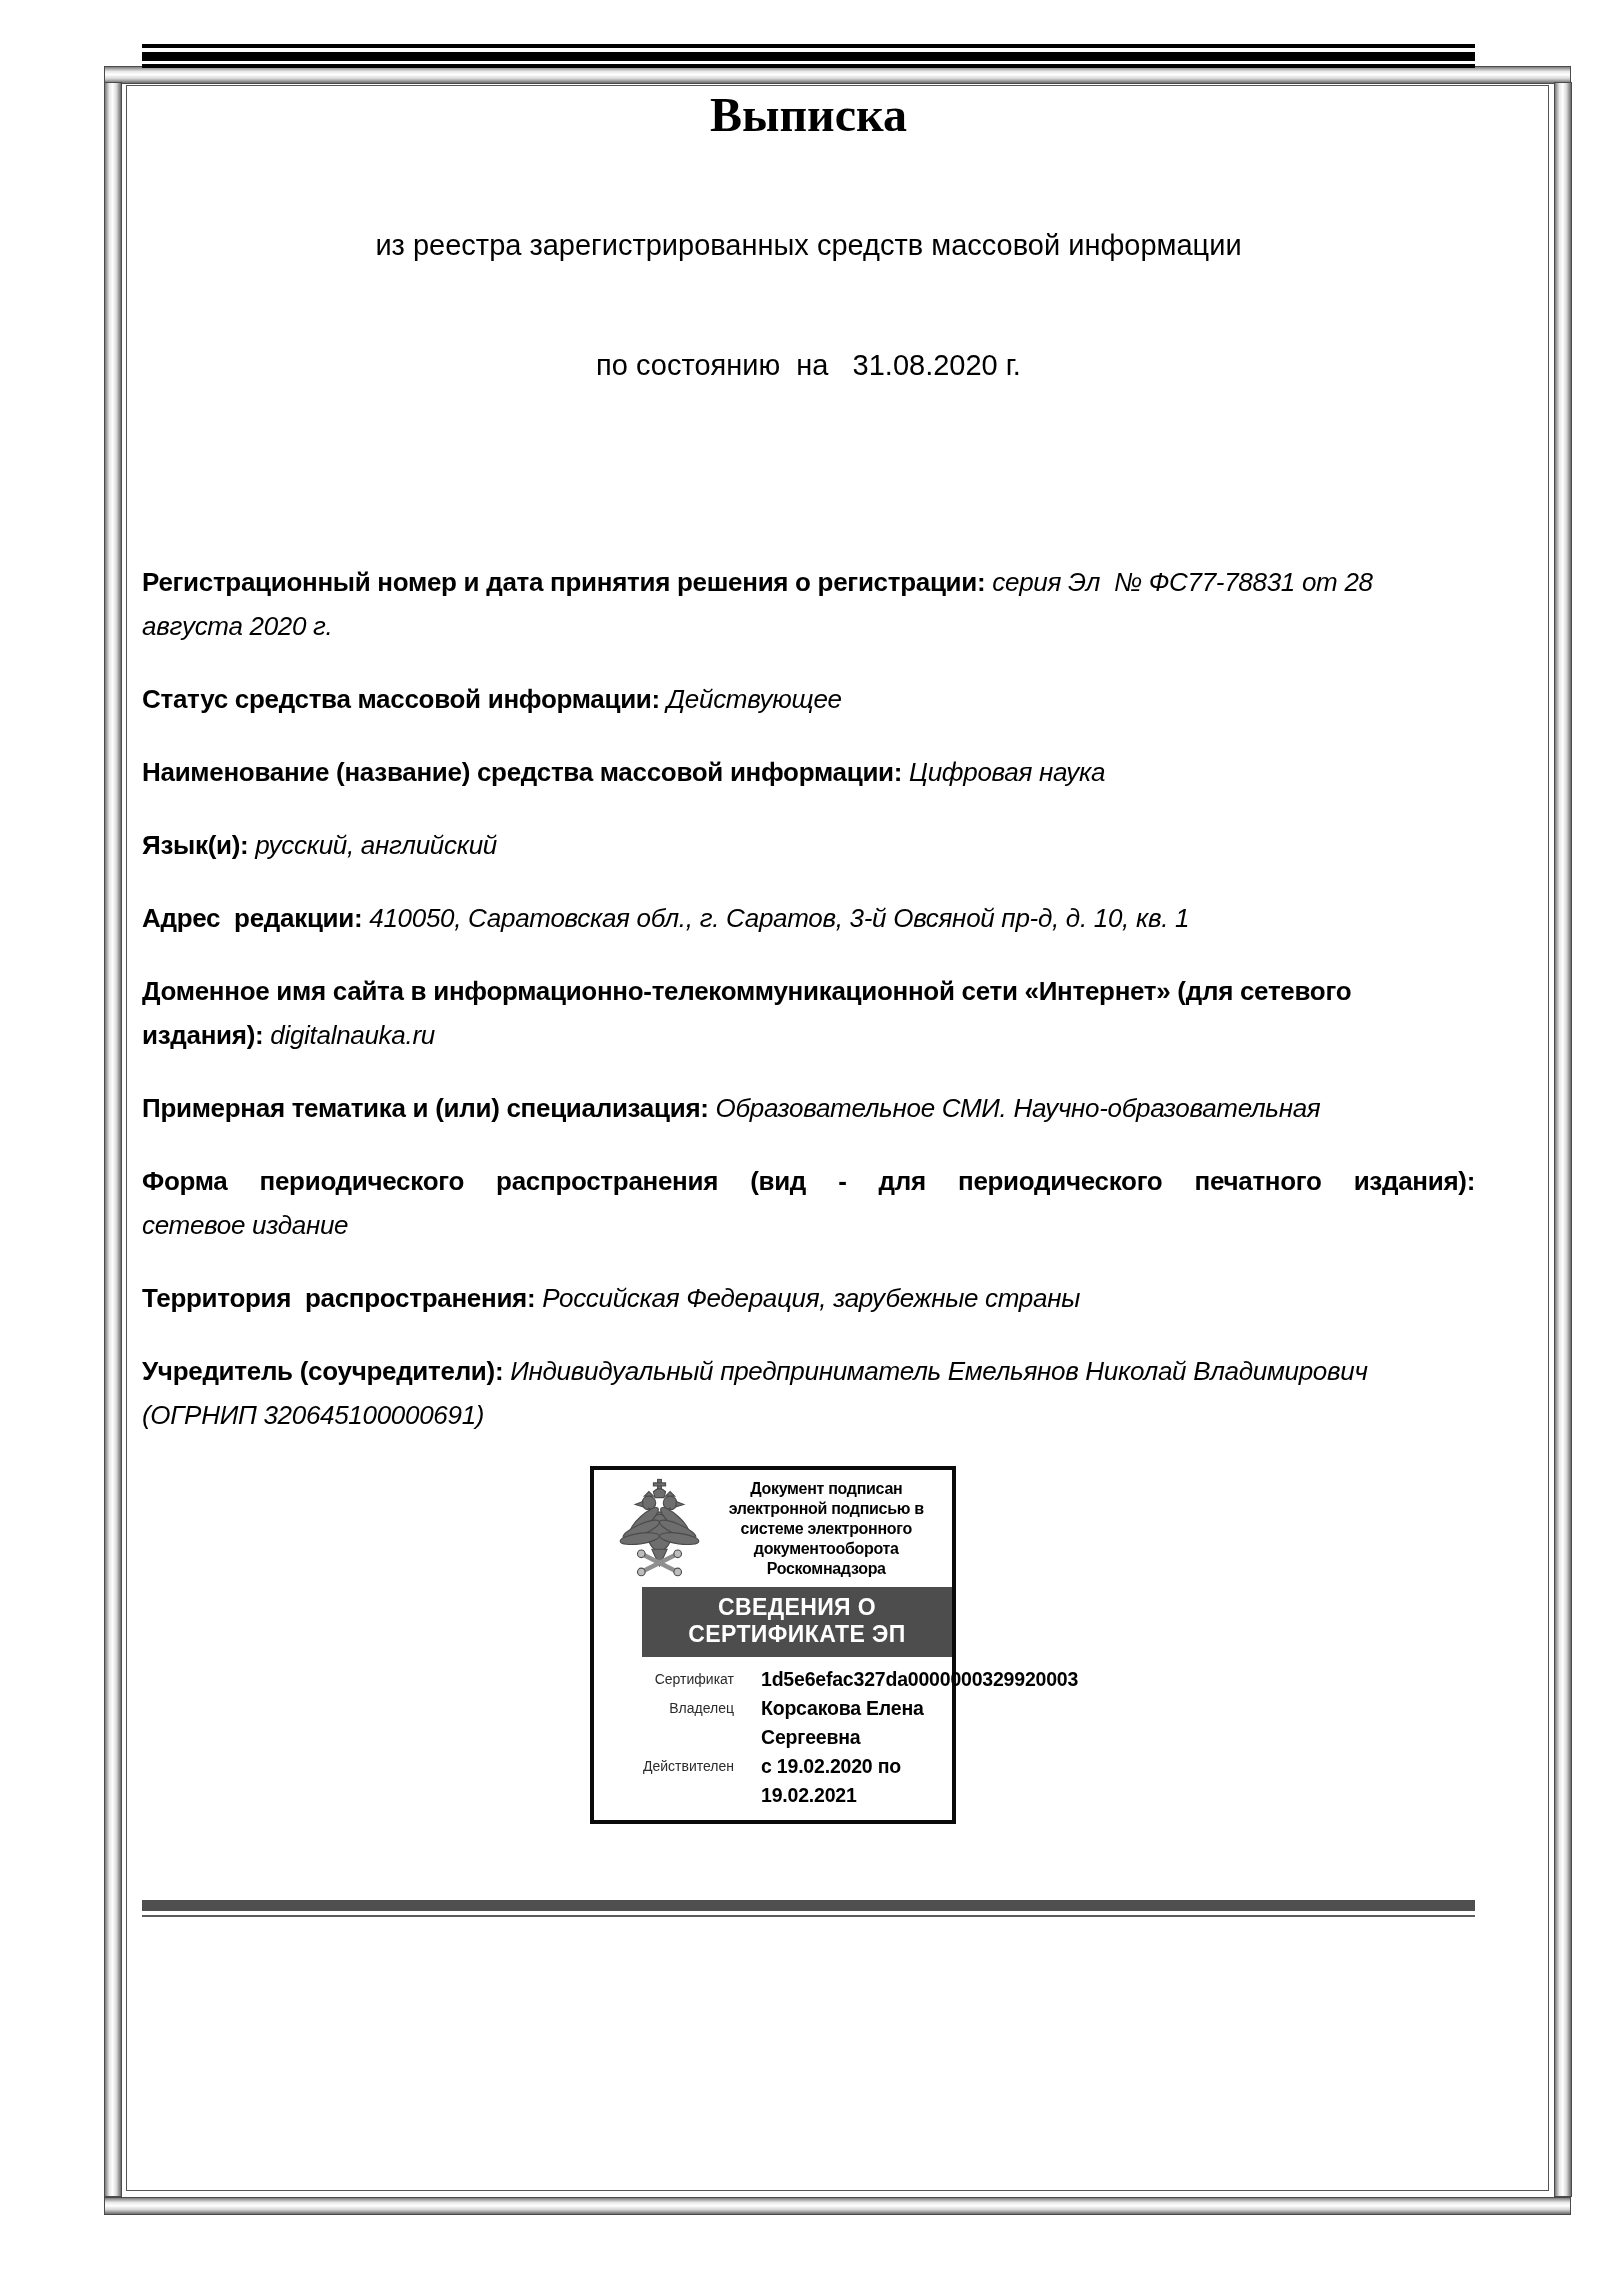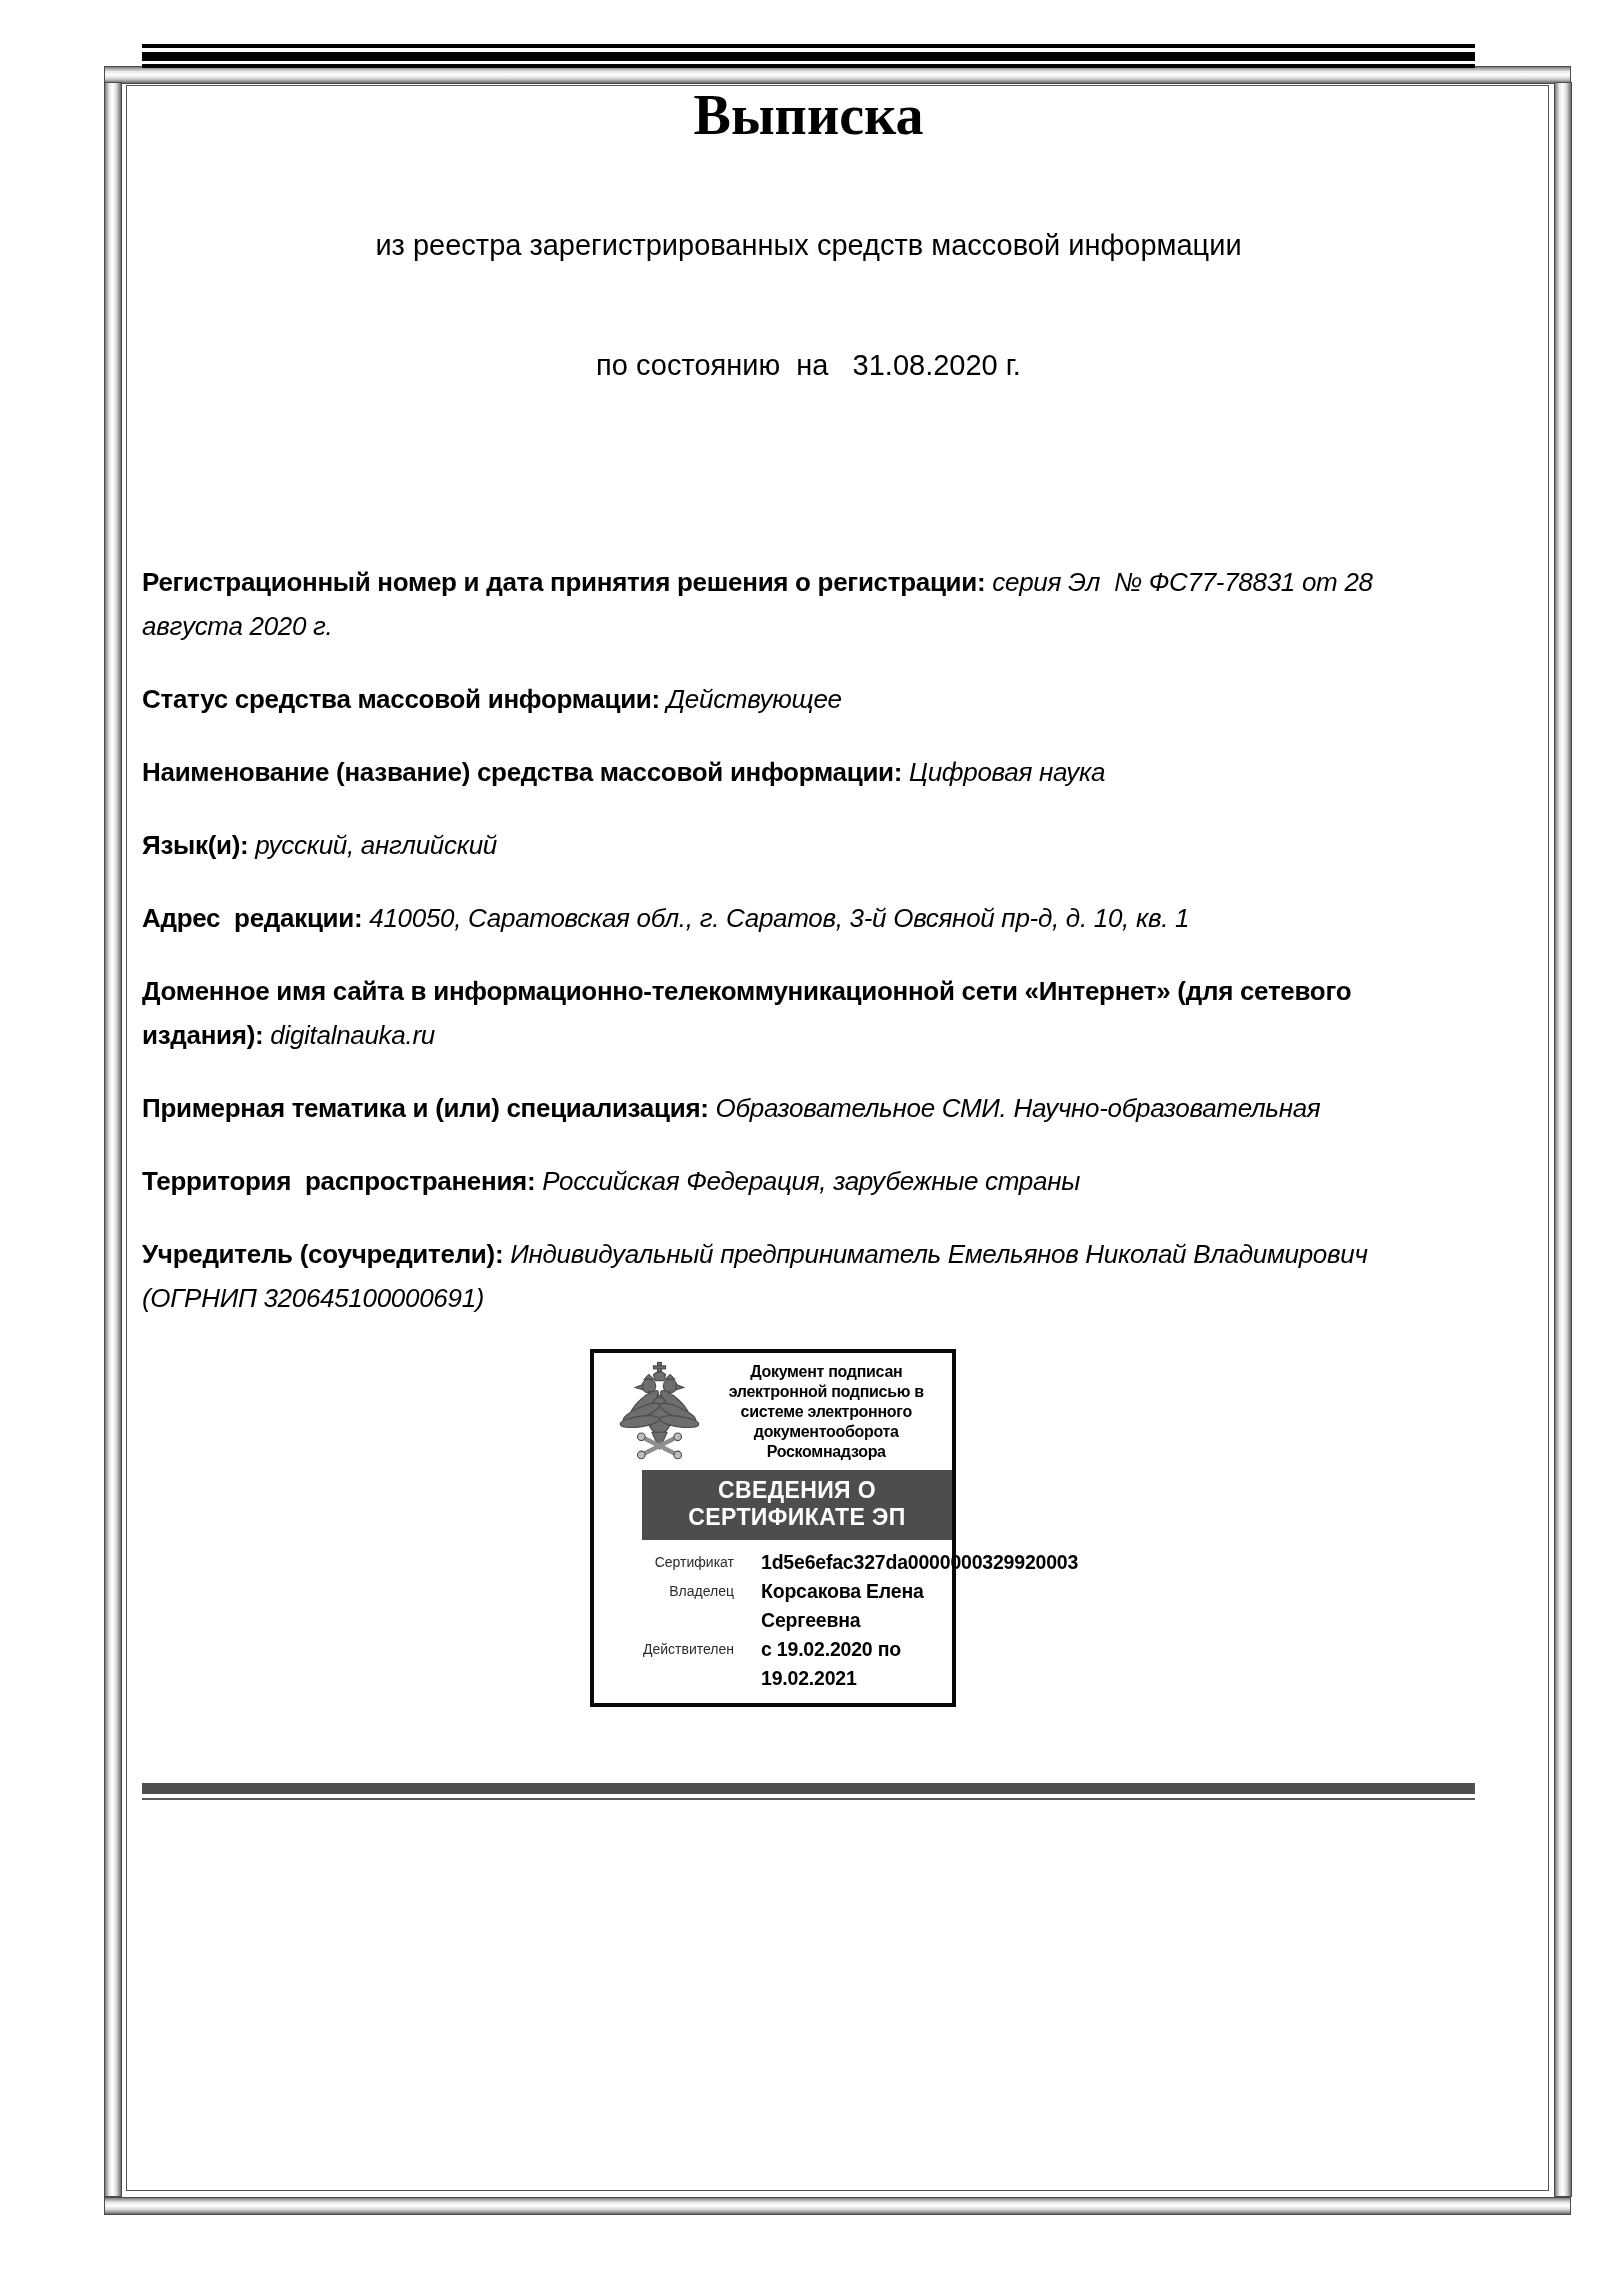--- a/index.html
+++ b/index.html
@@ -21,21 +21,21 @@
   
   .doc-header{margin-top:165px;text-align:center;font-family:"Liberation Serif",serif;
               font-size:39px;line-height:62px;color:#050505;}
   
   .sep-black{margin-top:44px;}
   .sep-black .l1{height:4.2px;background:#000;}
   .sep-black .gap{height:3.4px;background:#fdfdfd;}
   .sep-black .l2{height:9.3px;background:#000;}
   
   .doc-title{margin-top:18.6px;text-align:center;font-family:"Liberation Serif",serif;
-             font-weight:bold;font-size:56px;line-height:56px;}
+             font-weight:bold;font-size:48px;line-height:56px;}
   .doc-subtitle{margin-top:1.7px;text-align:center;font-size:29px;line-height:40px;white-space:pre-wrap;}
   
   .fields{margin-top:95px;}
   .field{margin:0 0 29px 0;font-size:26px;line-height:44px;letter-spacing:-0.3px;}
   .field .fl{font-weight:bold;white-space:pre-wrap;}
   .field .fv{font-style:italic;white-space:pre-wrap;}
   .field .fl::after{content:" ";}
   .field--justify .fl{display:block;white-space:normal;text-align:justify;text-align-last:justify;}
   .field--justify .fl::after{content:"";}
   .field--justify .fv{display:block;}
@@ -85,20 +85,24 @@
   </div>
 
   <div class="fields">
     <p class="field"><b class="fl">Регистрационный номер и дата принятия решения о регистрации:</b><i class="fv">серия Эл  № ФС77-78831 от 28 августа 2020 г.</i></p>
     <p class="field"><b class="fl">Статус средства массовой информации:</b><i class="fv">Действующее</i></p>
     <p class="field"><b class="fl">Наименование (название) средства массовой информации:</b><i class="fv">Цифровая наука</i></p>
     <p class="field"><b class="fl">Язык(и):</b><i class="fv">русский, английский</i></p>
     <p class="field"><b class="fl">Адрес  редакции:</b><i class="fv">410050, Саратовская обл., г. Саратов, 3-й Овсяной пр-д, д. 10, кв. 1</i></p>
     <p class="field"><b class="fl">Доменное имя сайта в информационно-телекоммуникационной сети «Интернет» (для сетевого издания):</b><i class="fv">digitalnauka.ru</i></p>
     <p class="field"><b class="fl">Примерная тематика и (или) специализация:</b><i class="fv">Образовательное СМИ. Научно-образовательная</i></p>
+    <p class="field field--justify">
+        <b class="fl">Форма периодического распространения (вид - для периодического печатного издания):</b>
+        <i class="fv">сетевое издание</i>
+      </p>
     <p class="field"><b class="fl">Территория  распространения:</b><i class="fv">Российская Федерация, зарубежные страны</i></p>
     <p class="field"><b class="fl">Учредитель (соучредители):</b><i class="fv">Индивидуальный предприниматель Емельянов Николай Владимирович  (ОГРНИП 320645100000691)</i></p>
   </div>
 
   <div class="stamp">
     <div class="stamp-top">
       <div class="stamp-emblem">
         <svg width="91" height="105" viewBox="0 0 120 136">
           <g fill="#6e6e6e" stroke="#4b4b4b" stroke-width="1.5">
 

